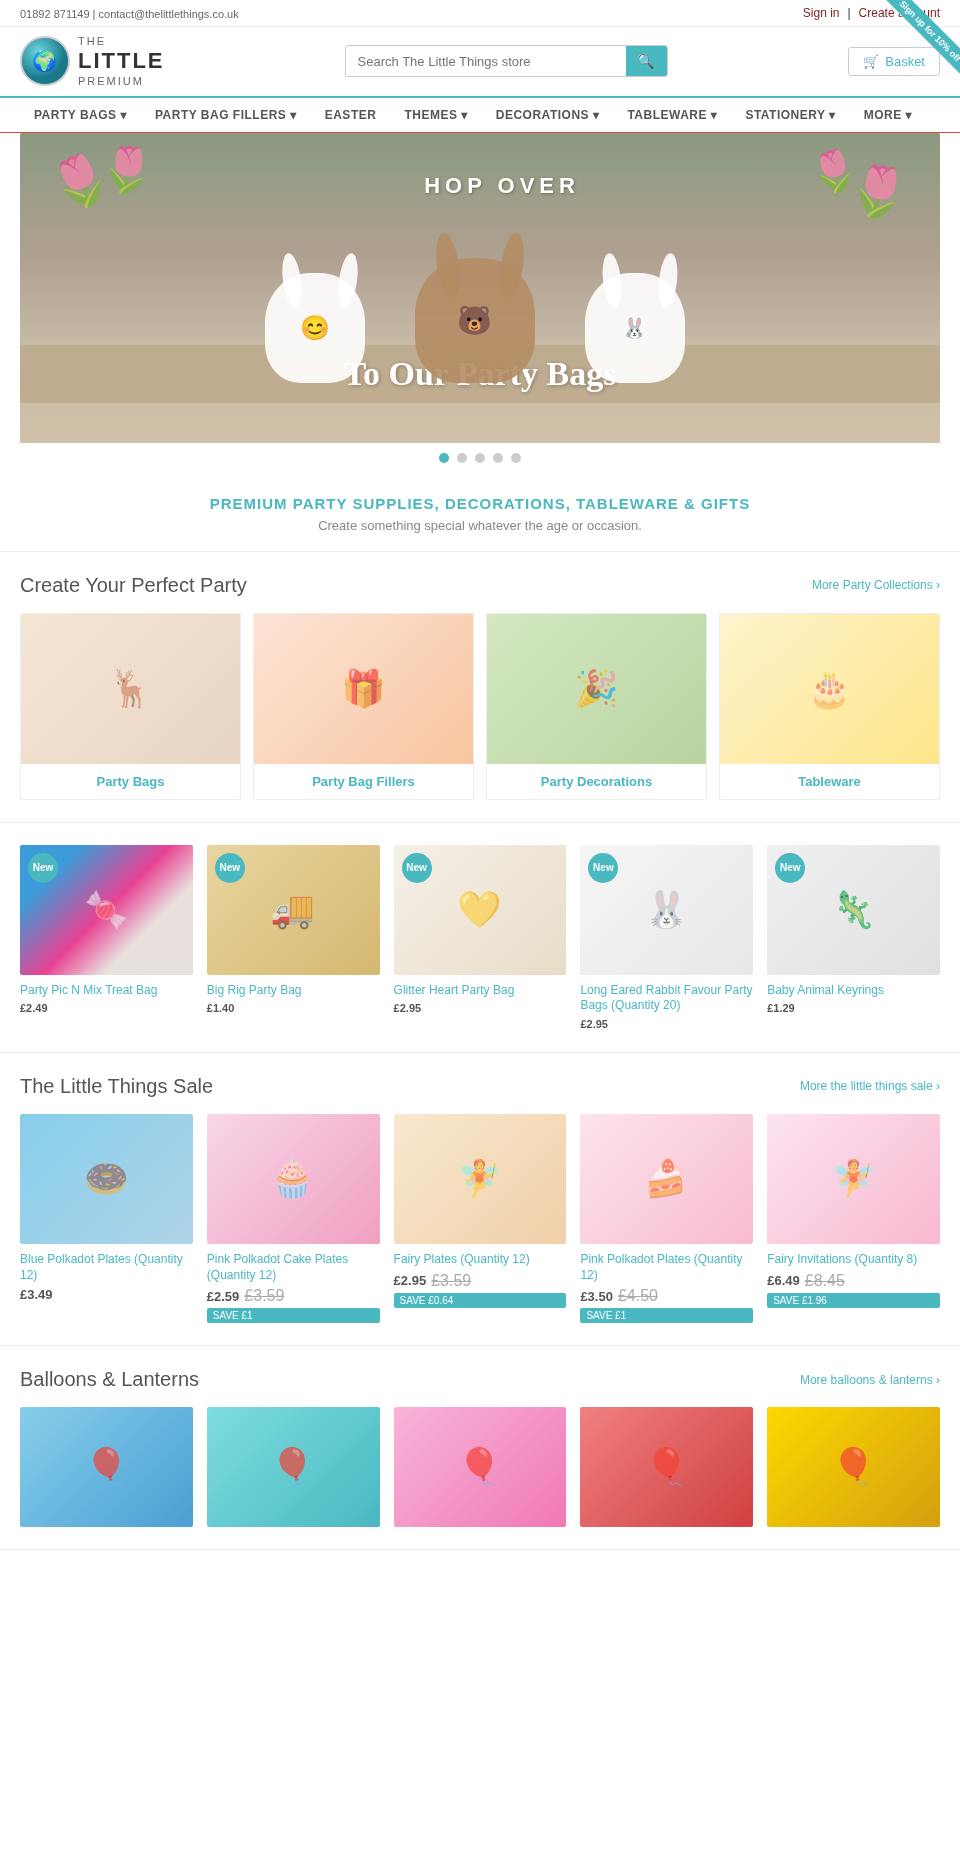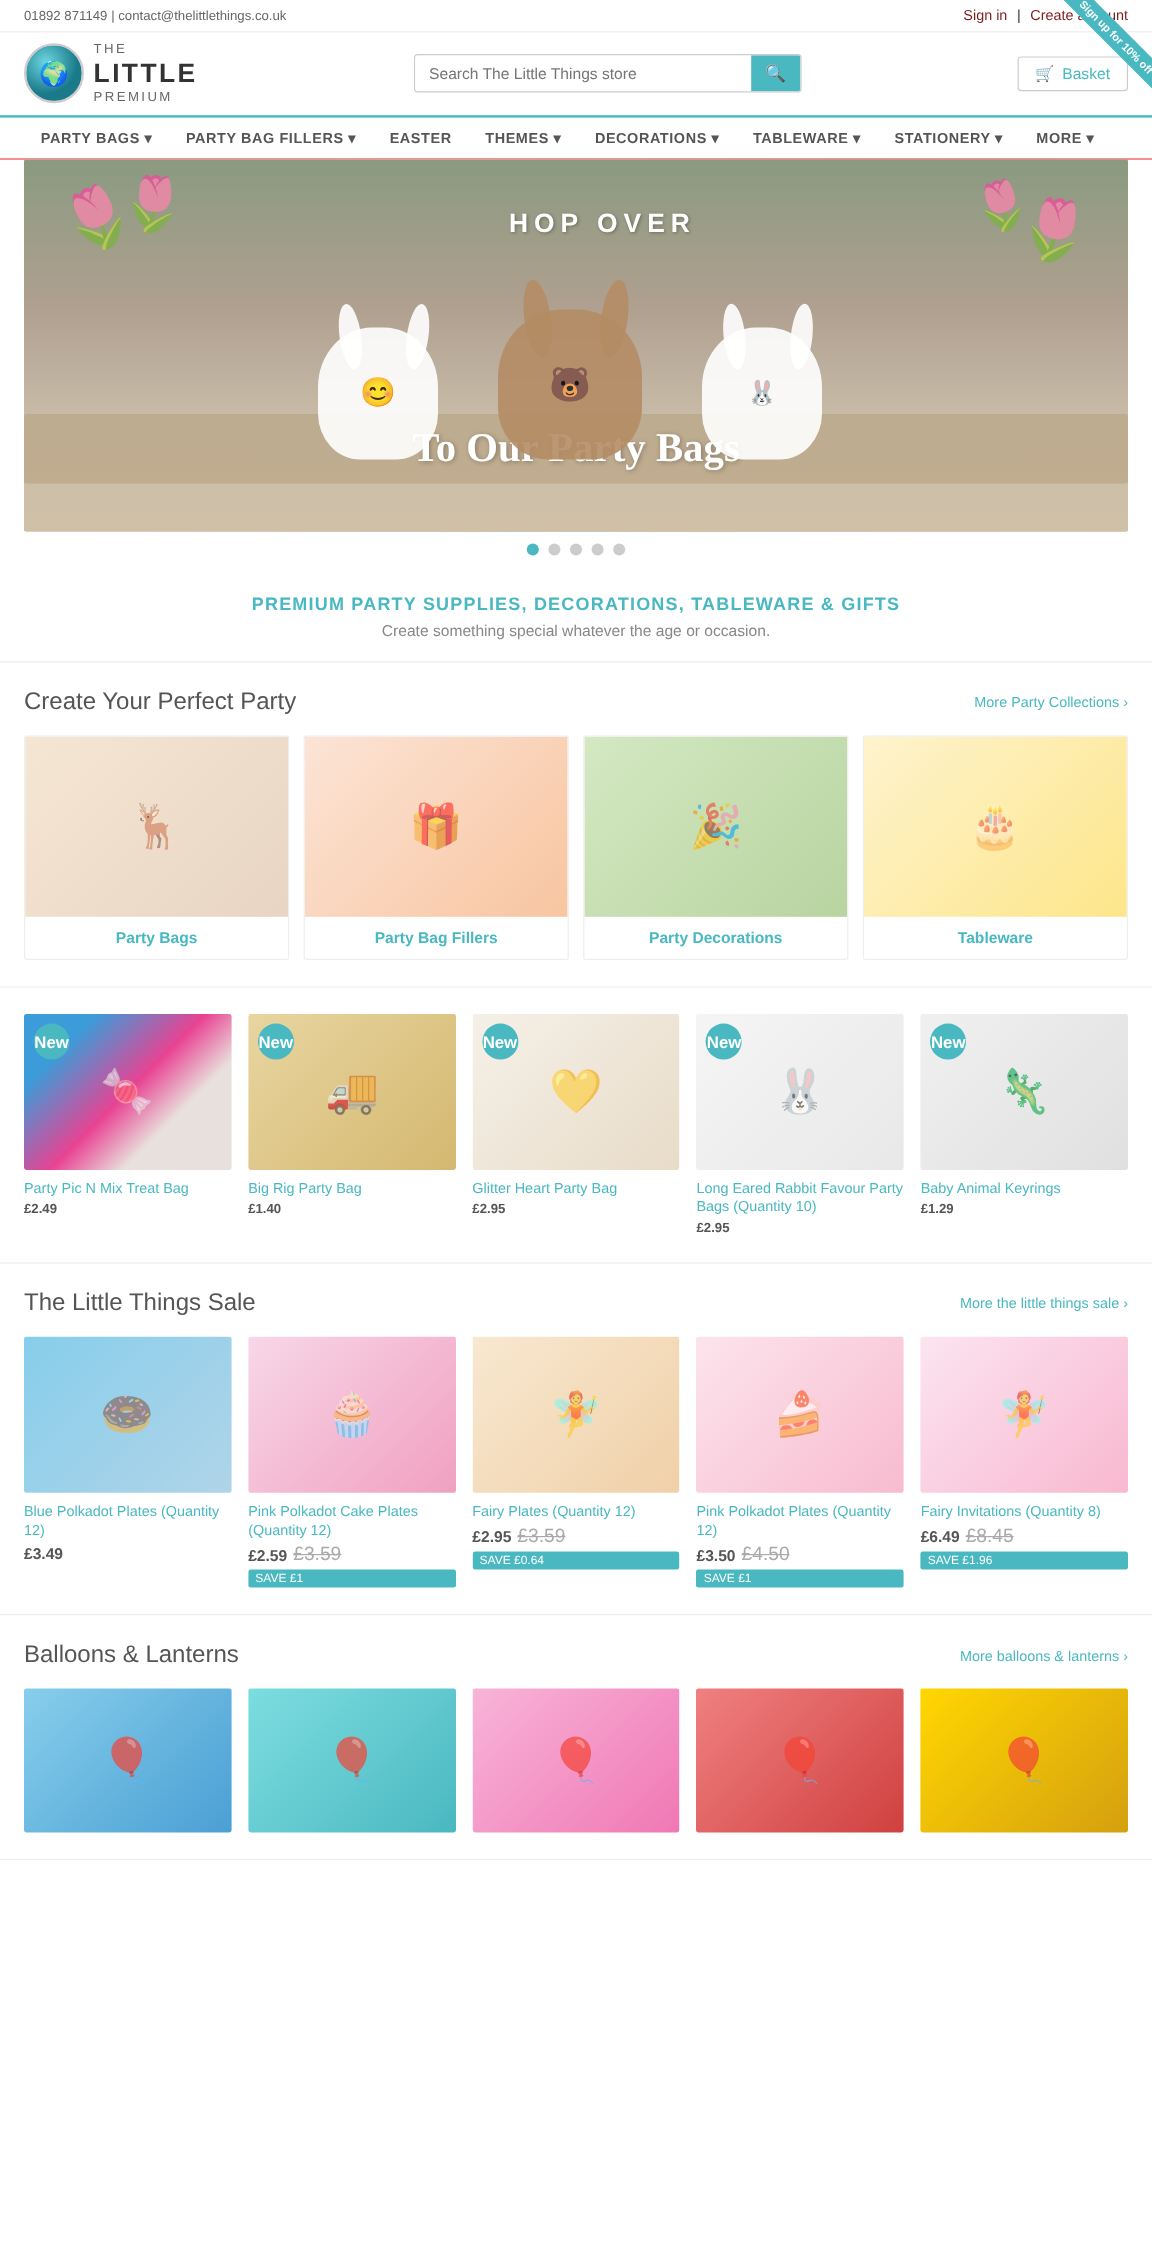--- a/index.html
+++ b/index.html
@@ -62,21 +62,21 @@
     .collection-thumb-1 { background: linear-gradient(135deg, #f5e6d3, #e8d5c4); }
     .collection-thumb-2 { background: linear-gradient(135deg, #fce4d6, #f8c5a0); }
     .collection-thumb-3 { background: linear-gradient(135deg, #d4e8c2, #b8d4a0); }
     .collection-thumb-4 { background: linear-gradient(135deg, #fef3cd, #fde68a); }
     .collection-label { padding: 10px; text-align: center; font-size: 13px; color: #4ab8c1; font-weight: bold; }
 
     
     .products-grid { display: grid; grid-template-columns: repeat(5, 1fr); gap: 14px; }
     .product-item { cursor: pointer; }
     .product-thumb { width: 100%; height: 130px; background: #f9f9f9; border-radius: 2px; position: relative; overflow: hidden; display: flex; align-items: center; justify-content: center; }
-    .new-badge { position: absolute; top: 8px; left: 8px; background: #4ab8c1; color: white; border-radius: 50%; width: 30px; height: 30px; display: flex; align-items: center; justify-content: center; font-size: 14px; font-weight: bold; z-index: 2; }
+    .new-badge { position: absolute; top: 8px; left: 8px; background: #4ab8c1; color: white; border-radius: 50%; width: 30px; height: 30px; display: flex; align-items: center; justify-content: center; font-size: 10px; font-weight: bold; z-index: 2; }
     .product-name { font-size: 12px; color: #4ab8c1; margin-top: 8px; line-height: 1.3; }
     .product-price { font-size: 11px; color: #555; margin-top: 4px; font-weight: bold; }
 
     
     .thumb-party-pic { background: linear-gradient(135deg, #3B9CD9 20%, #E84393 50%, #e8e0dc 70%); }
     .thumb-big-rig { background: linear-gradient(135deg, #e8d5a0, #d4b870); }
     .thumb-glitter { background: linear-gradient(135deg, #f5f0e8, #e8dcc8); }
     .thumb-rabbit { background: linear-gradient(135deg, #f5f5f5, #e8e8e8); }
     .thumb-keyrings { background: linear-gradient(135deg, #f0f0f0, #e0e0e0); }
 
@@ -323,21 +323,21 @@
       <div class="product-name">Glitter Heart Party Bag</div>
       <div class="product-price">£2.95</div>
     </div>
       <div class="product-item">
       <div class="product-thumb thumb-rabbit">
         <div class="new-badge">New</div>
         <div class="thumb-inner">
             <span class="thumb-icon">🐰</span>
           </div>
       </div>
-      <div class="product-name">Long Eared Rabbit Favour Party Bags (Quantity 10)</div>
+      <div class="product-name">Long Eared Rabbit Favour Party Bags (Quantity 20)</div>
       <div class="product-price">£2.95</div>
     </div>
       <div class="product-item">
       <div class="product-thumb thumb-keyrings">
         <div class="new-badge">New</div>
         <div class="thumb-inner">
             <span class="thumb-icon">🦎</span>
           </div>
       </div>
       <div class="product-name">Baby Animal Keyrings</div>

